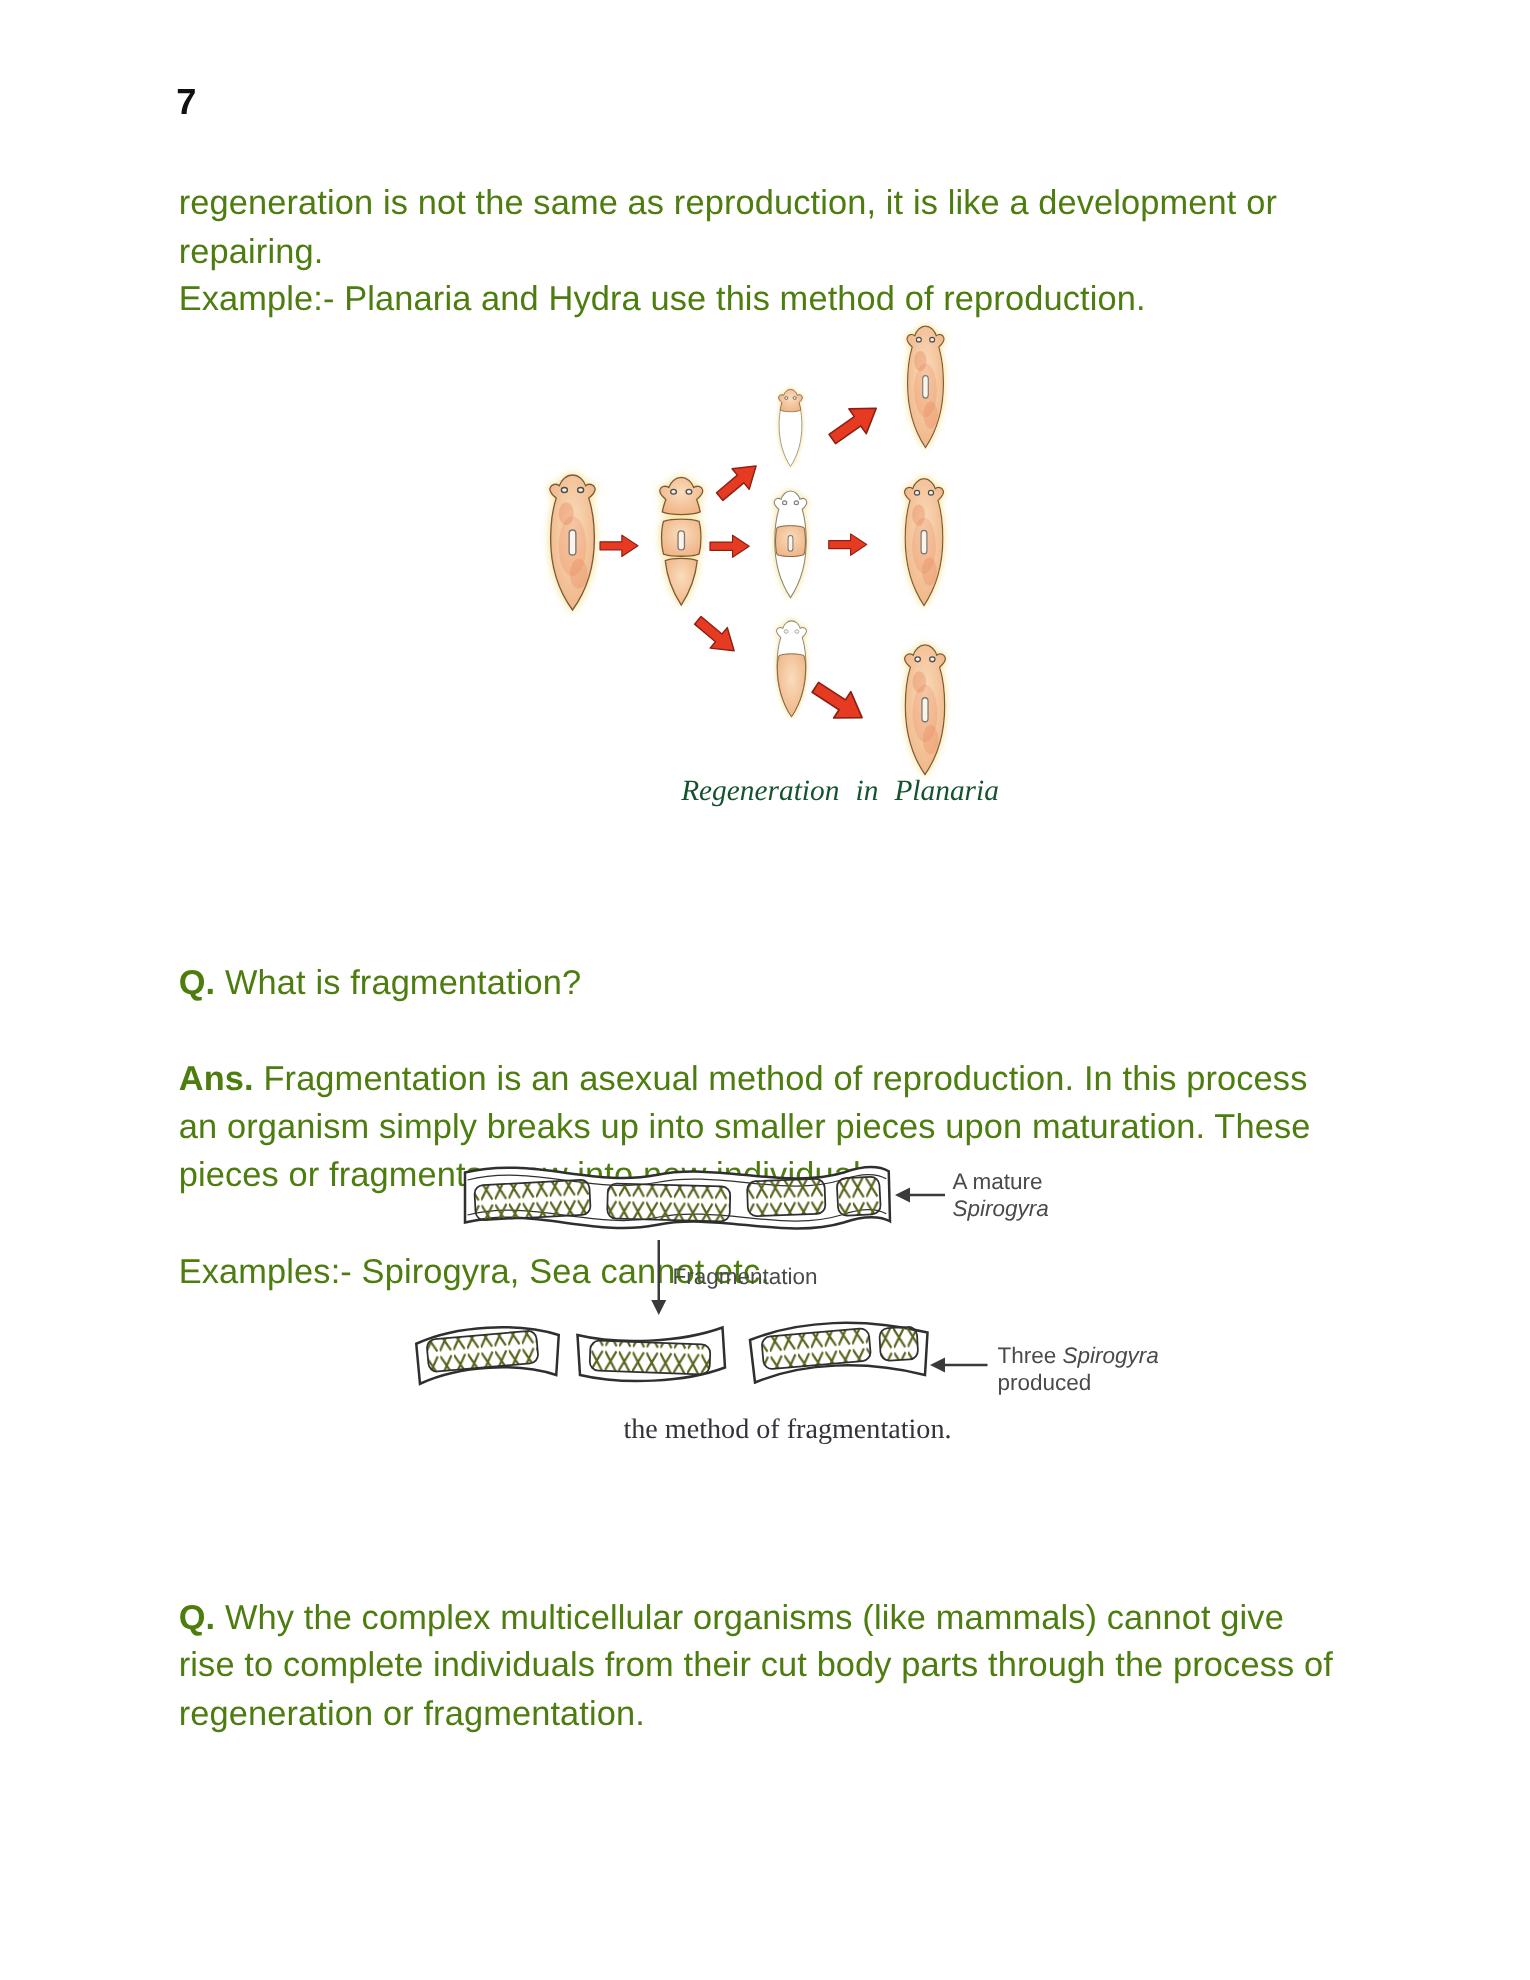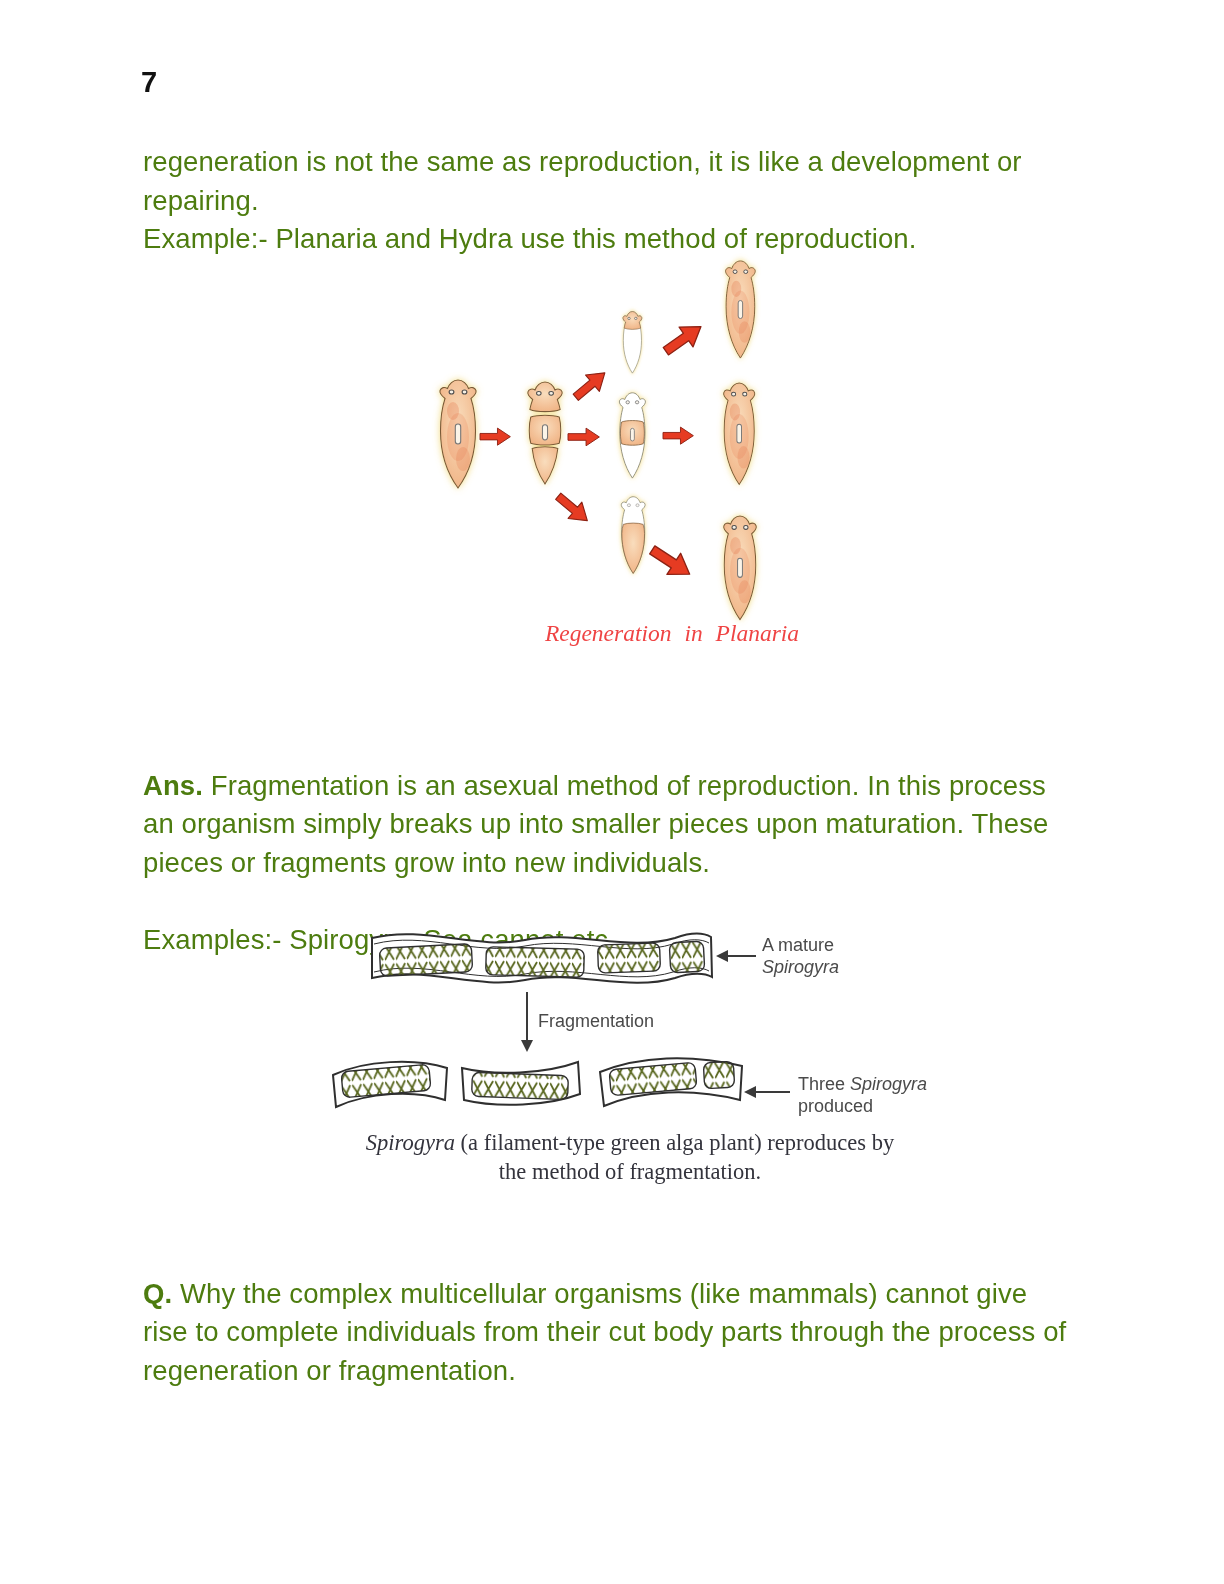--- a/index.html
+++ b/index.html
@@ -14,21 +14,21 @@
   .bodytext{
     left:143px;width:1000px;font-size:27.5px;line-height:38.5px;
     white-space:pre-line;color:#4d7c0f;letter-spacing:0.1px;
   }
   .bodytext p{margin:0;white-space:pre-line;}
   .blbl{font-weight:bold;}
   #intro-block{top:143px;}
   #qa1-block{top:728px;}
   #qa2-block{top:1236px;}
   .fig-caption-serif{
-    font-family:"Liberation Serif",serif;font-style:italic;color:#ef4444;
+    font-family:"Liberation Serif",serif;font-style:italic;color:#14532d;
     text-align:center;
   }
   #planaria-caption{
     left:462px;top:620px;width:420px;font-size:23.5px;word-spacing:7px;
   }
   #spirogyra-caption{
     left:300px;top:1128px;width:660px;font-size:22.5px;font-style:normal;
     line-height:29px;color:#33333c;
   }
   #spirogyra-caption .ital{font-style:italic;}
@@ -121,20 +121,21 @@
   <use href="#arrow" transform="translate(660,538) rotate(33) scale(1.35)" fill="#e63b22" stroke="#8c2113" stroke-width="1"></use>
 
   <use href="#pl-full" transform="translate(724,260) scale(0.82,0.9)" filter="url(#glow)"></use>
   <use href="#pl-full" transform="translate(722,382) scale(0.86,0.94)" filter="url(#glow)"></use>
   <use href="#pl-full" transform="translate(722,515) scale(0.9,0.96)" filter="url(#glow)"></use>
 </svg>
 
 <div id="planaria-caption" class="abs fig-caption-serif">Regeneration in Planaria</div>
 
 <div id="qa1-block" class="abs bodytext">
+  <p><span class="blbl">Q.</span> <span>What is fragmentation?</span></p>
   <p><span class="blbl">Ans.</span> <span>Fragmentation is an asexual method of reproduction. In this process
 an organism simply breaks up into smaller pieces upon maturation. These
 pieces or fragments grow into new individuals.</span></p>
   <p>Examples:- Spirogyra, Sea cannot etc.</p>
 </div>
 
 <svg id="spirogyra-svg" width="600" height="210" viewBox="320 915 600 210" xmlns="http://www.w3.org/2000/svg">
   <defs>
     <pattern id="xpat" width="11" height="20" patternUnits="userSpaceOnUse">
       <path d="M0,2 L9,18 M9,2 L0,18" stroke="#57651d" stroke-width="1.8" fill="none"></path>
@@ -180,21 +181,20 @@
 
   <g>
     <line x1="790" y1="1092" x2="750" y2="1092" stroke="#3a3a3a" stroke-width="2"></line>
     <polygon points="744,1092 756,1086 756,1098" fill="#3a3a3a"></polygon>
   </g>
   <text x="798" y="1090" font-size="18" fill="#4a4a4a"><tspan>Three</tspan><tspan dx="5" font-style="italic">Spirogyra</tspan></text>
   <text x="798" y="1112" font-size="18" fill="#4a4a4a">produced</text>
 </svg>
 
 <div id="spirogyra-caption" class="abs fig-caption-serif">
-  <div><span class="ital">Spirogyra</span><span> (a filament-type green alga plant) reproduces by</span></div>
   <div>the method of fragmentation.</div>
 </div>
 
 <div id="qa2-block" class="abs bodytext">
   <p><span class="blbl">Q.</span> <span>Why the complex multicellular organisms (like mammals) cannot give
 rise to complete individuals from their cut body parts through the process of
 regeneration or fragmentation.</span></p>
 </div>
 
 </body></html>

